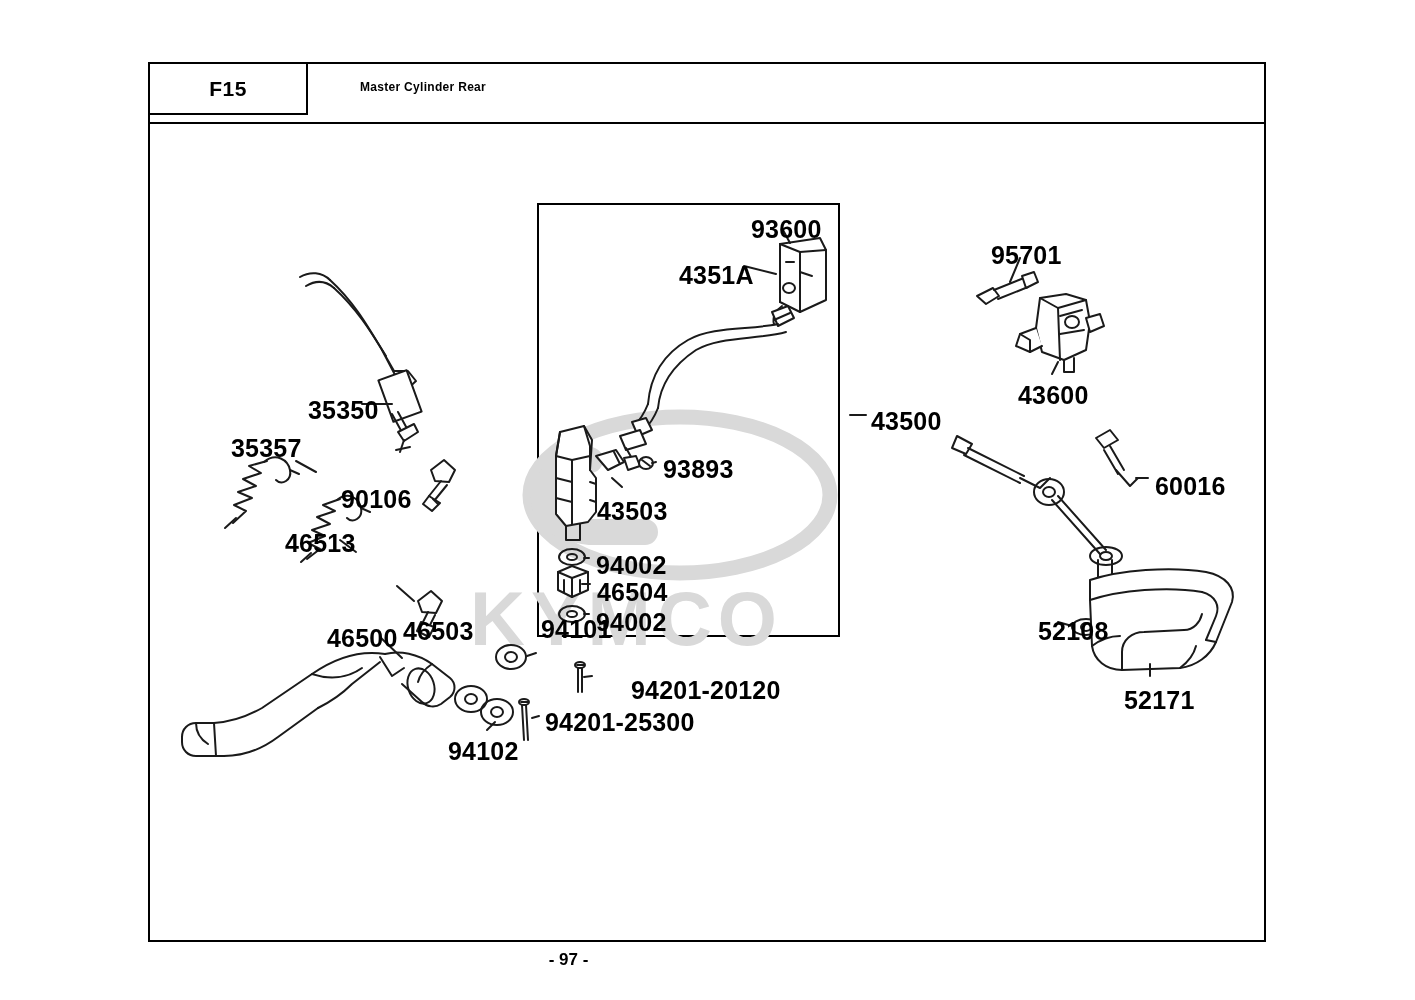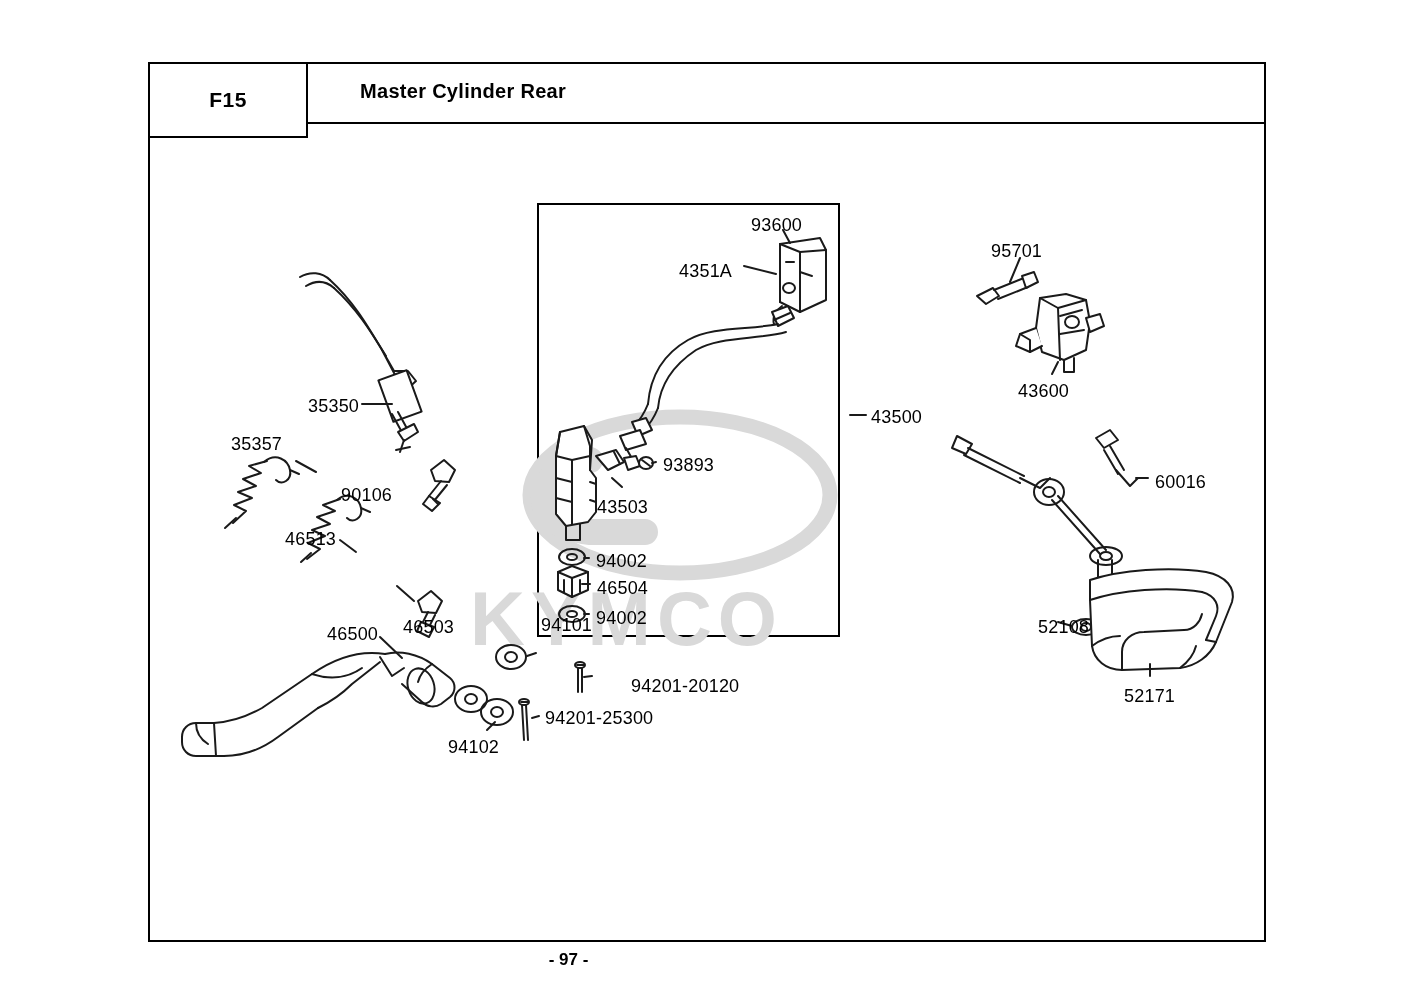--- a/index.html
+++ b/index.html
@@ -29,21 +29,21 @@
     width: 1118px;
     height: 880px;
     border: 2px solid #000;
     box-sizing: border-box;
   }
   .title-box {
     position: absolute;
     left: 148px;
     top: 62px;
     width: 160px;
-    height: 76px;
+    height: 53px;
     border: 2px solid #000;
     box-sizing: border-box;
     background: #fff;
     display: flex;
     align-items: center;
     justify-content: center;
   }
   .title-code {
     font-size: 21px;
     font-weight: bold;
@@ -54,21 +54,21 @@
     left: 148px;
     top: 122px;
     width: 1118px;
     height: 2px;
     background: #000;
   }
   .title-text {
     position: absolute;
     left: 360px;
     top: 80px;
-    font-size: 20px;
+    font-size: 12px;
     font-weight: bold;
     letter-spacing: 0.3px;
   }
   .page-number {
     position: absolute;
     left: 0;
     top: 950px;
     width: 1137px;
     text-align: center;
     font-size: 17px;
@@ -89,22 +89,22 @@
     position: absolute;
     left: 470px;
     top: 400px;
     width: 560px;
     height: 270px;
     pointer-events: none;
   }
   
   .lbl {
     position: absolute;
-    font-size: 18px;
-    font-weight: normal;
+    font-size: 25px;
+    font-weight: bold;
     white-space: nowrap;
     letter-spacing: 0.2px;
     text-align: center;
   }
   
   svg.art {
     position: absolute;
     left: 0; top: 0;
     width: 1415px;
     height: 1000px;

